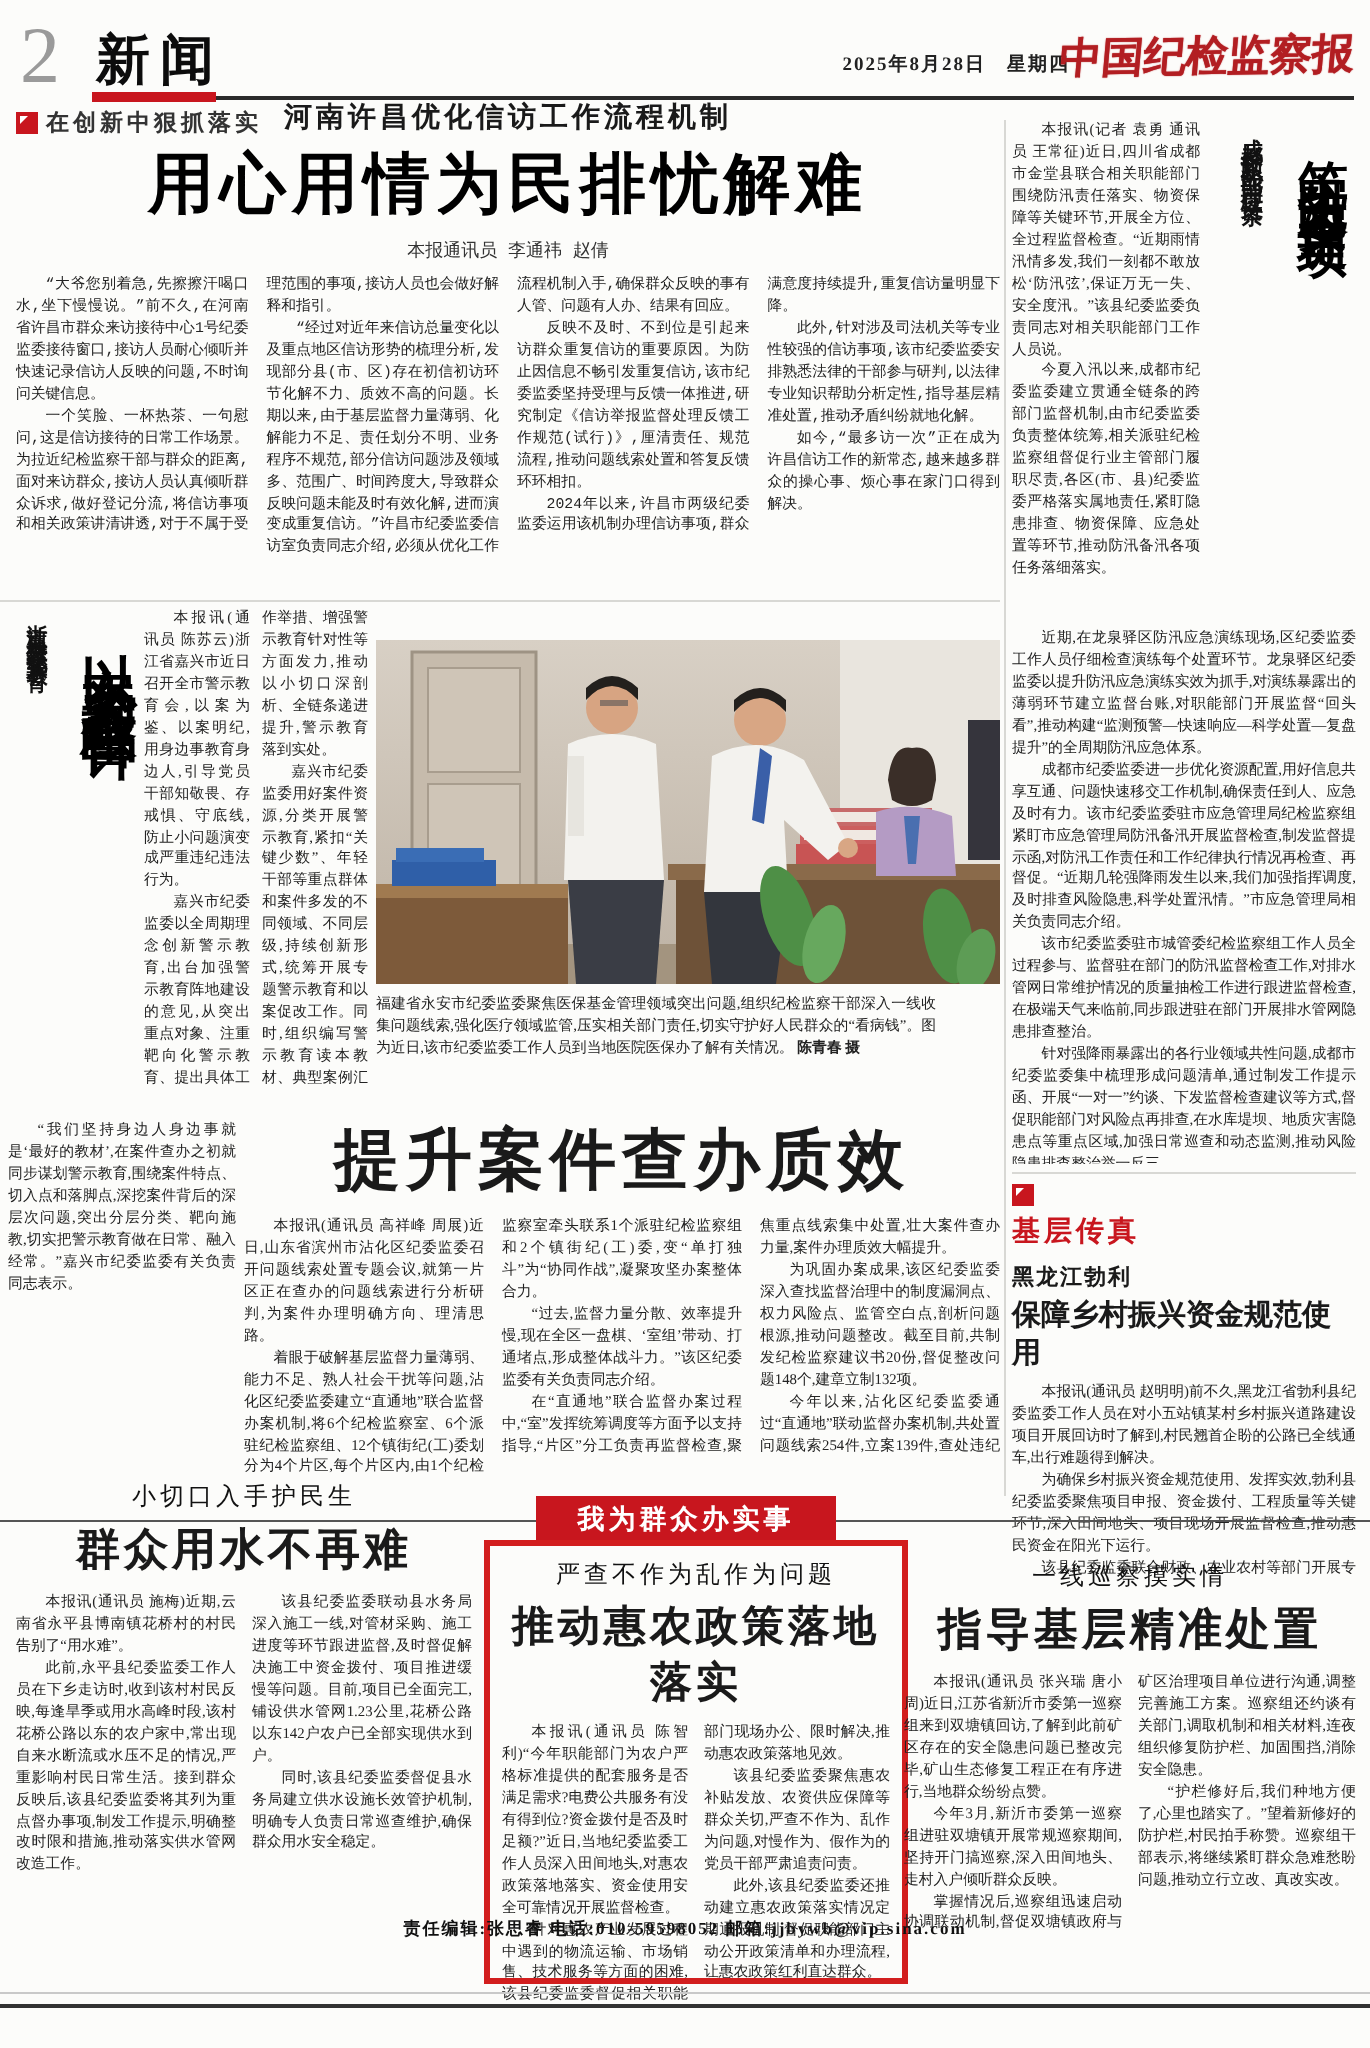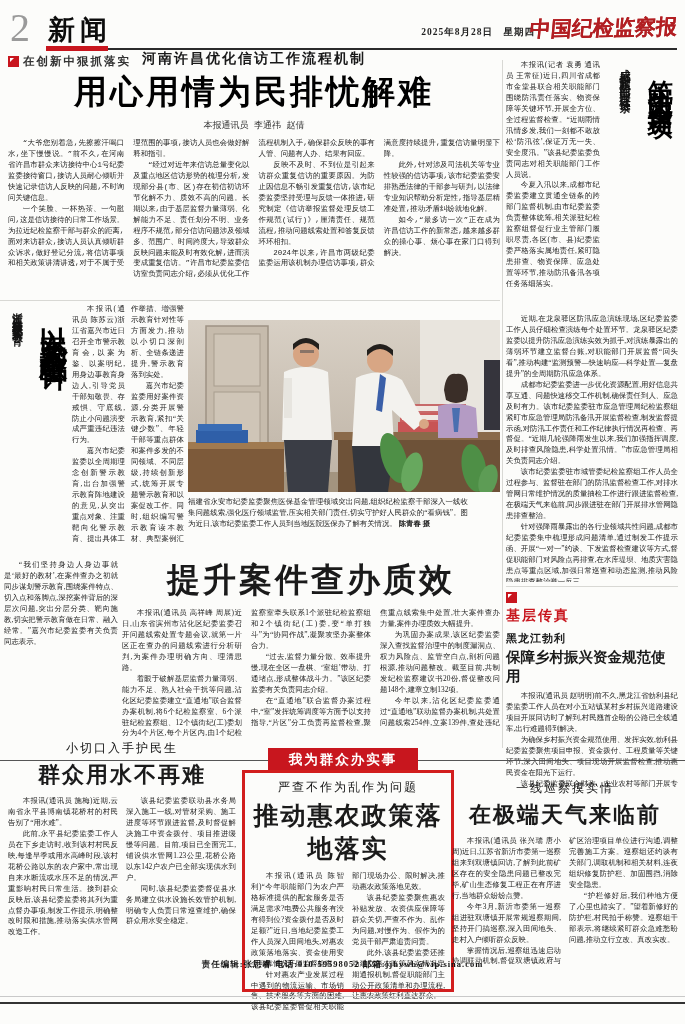--- a/index.html
+++ b/index.html
@@ -67,21 +67,21 @@
   .bot-line{position:absolute;left:0;top:760px;width:685px;height:1px;background:#555;}
   .banner{position:absolute;left:268px;top:748px;width:150px;height:23px;background:#c8161e;color:#fff;
       font-size:13.5px;font-weight:bold;letter-spacing:2px;display:flex;align-items:center;justify-content:center;}
   
   .bart .kicker{text-align:center;font-size:12px;letter-spacing:2px;color:#111;}
   .bart .head{text-align:center;font-size:22px;font-weight:bold;letter-spacing:2px;margin-top:3px;}
   .bart .bb{margin-top:6px;column-count:2;column-gap:8px;}
   .water{position:absolute;left:8px;top:740px;width:228px;}
   .water .bb{height:168px;}
   .policy{position:absolute;left:242px;top:770px;width:194px;height:204px;border:3px solid #d21e1e;padding:6px 6px;}
-  .policy .head{font-size:25px;}
+  .policy .head{font-size:21px;}
   .policy .bb{height:152px;}
   .inspect{position:absolute;left:452px;top:780px;width:226px;}
   .inspect .bb{height:168px;}
   
   .f-line1{position:absolute;left:0;top:996px;width:685px;height:1px;background:#c9c9c9;}
   .f-line2{position:absolute;left:0;top:1002px;width:685px;height:1.5px;background:#333;}
   .footer{position:absolute;left:0;top:959px;width:685px;text-align:center;font-size:8.5px;font-weight:bold;color:#111;letter-spacing:1px;}
   
   .vrule{position:absolute;width:1px;background:#d8d8d4;}
   .hrule{position:absolute;height:1px;background:#d8d8d4;}
@@ -265,21 +265,21 @@
     <div class="bb body-text">
         <p>本报讯(通讯员 陈智利)“今年职能部门为农户严格标准提供的配套服务是否满足需求?电费公共服务有没有得到位?资金拨付是否及时足额?”近日,当地纪委监委工作人员深入田间地头,对惠农政策落地落实、资金使用安全可靠情况开展监督检查。</p>
         <p>针对惠农产业发展过程中遇到的物流运输、市场销售、技术服务等方面的困难,该县纪委监委督促相关职能部门现场办公、限时解决,推动惠农政策落地见效。</p>
         <p>该县纪委监委聚焦惠农补贴发放、农资供应保障等群众关切,严查不作为、乱作为问题,对慢作为、假作为的党员干部严肃追责问责。</p>
         <p>此外,该县纪委监委还推动建立惠农政策落实情况定期通报机制,督促职能部门主动公开政策清单和办理流程,让惠农政策红利直达群众。</p>
       </div>
   </div>
 
   <div class="bart inspect">
     <div class="kicker">一线巡察摸实情</div>
-    <div class="head">在极端天气来临前</div>
+    <div class="head">指导基层精准处置</div>
     <div class="bb body-text">
         <p>本报讯(通讯员 张兴瑞 唐小周)近日,江苏省新沂市委第一巡察组来到双塘镇回访,了解到此前矿区存在的安全隐患问题已整改完毕,矿山生态修复工程正在有序进行,当地群众纷纷点赞。</p>
         <p>今年3月,新沂市委第一巡察组进驻双塘镇开展常规巡察期间,坚持开门搞巡察,深入田间地头、走村入户倾听群众反映。</p>
         <p>掌握情况后,巡察组迅速启动协调联动机制,督促双塘镇政府与矿区治理项目单位进行沟通,调整完善施工方案。巡察组还约谈有关部门,调取机制和相关材料,连夜组织修复防护栏、加固围挡,消除安全隐患。</p>
         <p>“护栏修好后,我们种地方便了,心里也踏实了。”望着新修好的防护栏,村民拍手称赞。巡察组干部表示,将继续紧盯群众急难愁盼问题,推动立行立改、真改实改。</p>
       </div>
   </div>
 
   <div class="f-line1"></div>
   <div class="f-line2"></div>

